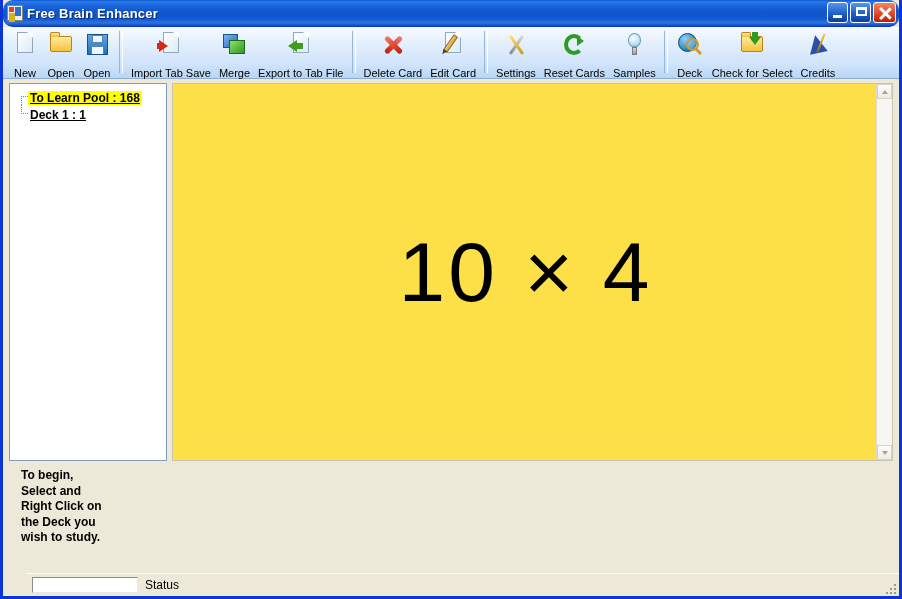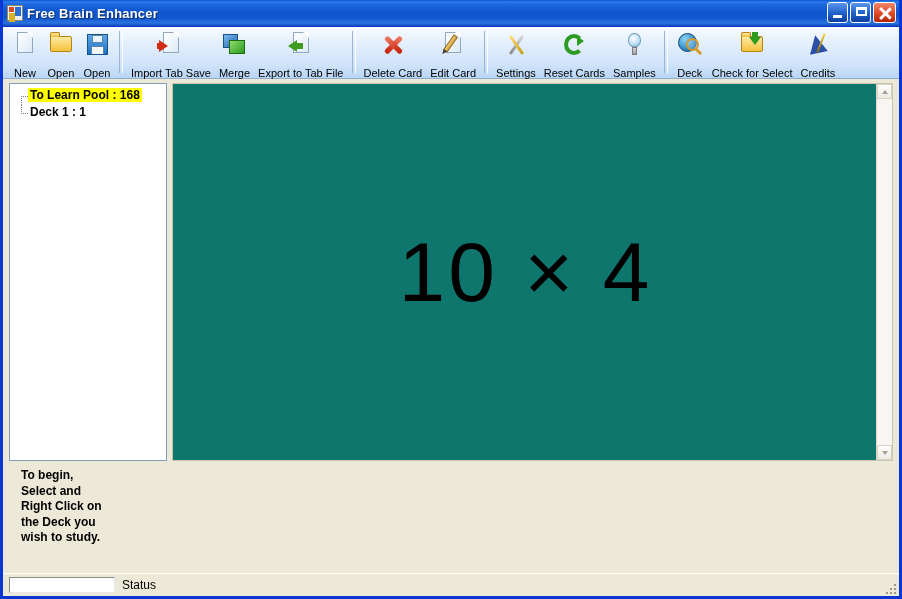--- a/index.html
+++ b/index.html
@@ -23,20 +23,21 @@
   
   .titlebar {
     height: 26px; flex: 0 0 26px;
     background: linear-gradient(to bottom,
         #0b59d6 0%, #2f7ce8 8%, #1e6ce0 14%,
         #0f55cf 45%, #1157d0 70%, #2a74e0 88%, #1348b8 100%);
     display: flex; align-items: center;
     position: relative;
     border-bottom: 1px solid #0a36d4;
     padding: 0 10px 0 4px;
+    border-radius: 10px;
   }
   .title-icon {
     width: 16px; height: 16px; margin-right: 4px;
     position: relative; flex: 0 0 16px;
     background: #f0f0f0;
     border: 1px solid #8a8a6a;
     box-sizing: border-box;
   }
   .title-icon::before {
     content: ""; position: absolute; left: 1px; top: 1px;
@@ -279,43 +280,44 @@
   .tree {
     flex: 0 0 158px; width: 158px;
     background: #ffffff;
     border: 1px solid #7f9db9;
     box-sizing: border-box;
     margin-right: 5px;
     padding: 4px 0 0 0;
     overflow: hidden;
   }
   .tnode {
-    display: flex; align-items: flex-start; height: 17px;
+    display: flex; align-items: flex-end; height: 17px;
     padding-left: 6px; font-size: 12px; font-weight: bold; color: #000;
     white-space: nowrap;
+    text-decoration: underline;
   }
   .tnode .stem {
     width: 12px; height: 17px; position: relative; flex: 0 0 12px;
   }
   .tnode .stem::before {
     content: ""; position: absolute; left: 5px; top: 0; bottom: 0; width: 0;
     border-left: 1px dotted #808080;
   }
   .tnode .stem::after {
     content: ""; position: absolute; left: 5px; top: 8px; width: 7px; height: 0;
     border-top: 1px dotted #808080;
   }
   .tnode.first .stem::before { top: 8px; }
   .tnode.last .stem::before { bottom: 8px; }
   .tnode .txt { padding: 0 2px; }
   .tnode.sel .txt { background: #ffff00; }
 
   .cardpane {
     flex: 1 1 auto; position: relative;
-    background: #0f766e;
+    background: #fde047;
     border: 1px solid #c8c4b0;
     box-sizing: border-box;
     display: flex; align-items: center; justify-content: center;
     overflow: hidden;
   }
   .cardtext {
     font-size: 84px; color: #000; line-height: 1;
     letter-spacing: 3px; white-space: nowrap;
     margin-right: 14px;
     font-family: "Liberation Sans", sans-serif;
@@ -353,20 +355,21 @@
   }
 
   
   .statusbar {
     flex: 0 0 23px; height: 23px;
     background: #ece9d8;
     border-top: 1px solid #ffffff;
     display: flex; align-items: center;
     padding: 0 0 0 6px; position: relative;
     box-sizing: border-box;
+    margin-left: 23px;
   }
   .progfield {
     width: 106px; height: 16px; box-sizing: border-box;
     background: #ffffff;
     border: 1px solid #8a8a8a;
     border-right-color: #e8e8e8; border-bottom-color: #e8e8e8;
     margin-right: 7px;
   }
   .status-text { font-size: 12px; color: #000; }
   .grip {

